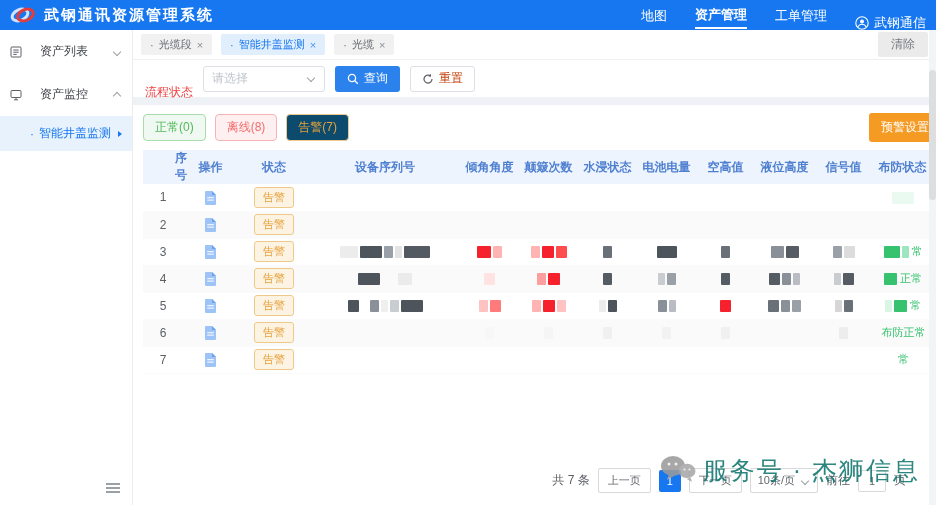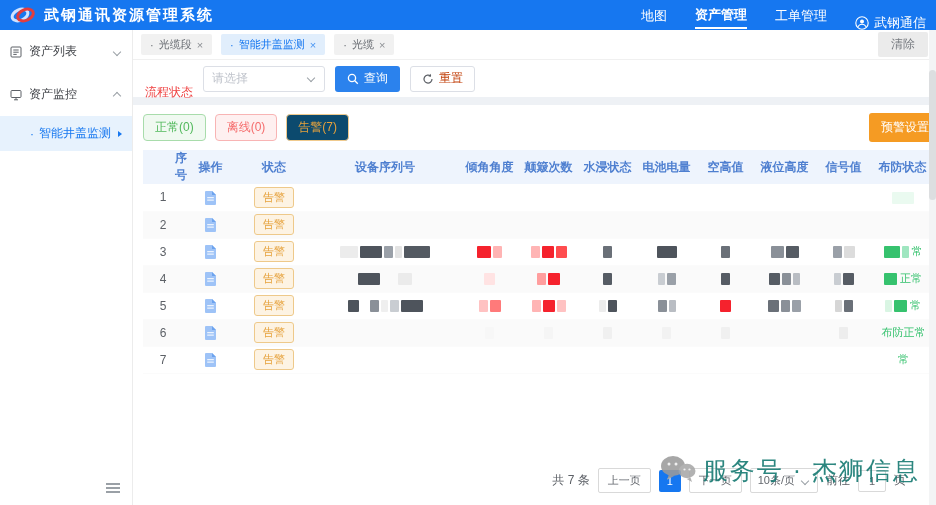--- a/index.html
+++ b/index.html
@@ -11,21 +11,21 @@
   .logo { display:flex; align-items:center; margin-right:8px; }
   .app-title { font-family:"DejaVu Serif","Liberation Serif",serif; font-weight:bold; font-size:15px; letter-spacing:2px; }
   .top-nav { margin-left:auto; display:flex; align-items:center; gap:28px; font-size:13px; }
   .nav-item { cursor:pointer; padding:5px 0 3px; }
   .nav-item.active { font-weight:bold; border-bottom:2px solid #fff; }
   .user-item { display:flex; align-items:center; gap:5px;margin-top:16px; }
 
   
   .layout { display:flex; height:475px; }
   .sidebar { width:133px; background:#fff; border-right:1px solid #ececec; position:relative; flex:none; }
-  .side-group { display:flex; align-items:center; gap:7px; padding:13px 10px; font-size:12px; color:#404348; cursor:pointer; }
+  .side-group { display:flex; align-items:center; gap:18px; padding:13px 10px; font-size:12px; color:#404348; cursor:pointer; }
   .side-group .grow { flex:1; }
   .chev { width:6px; height:6px; border-right:1px solid #9aa0a6; border-bottom:1px solid #9aa0a6; transform:rotate(45deg); margin-right:2px; }
   .chev.up { transform:rotate(-135deg); margin-top:3px; }
   .side-sub { background:#e7f2fd; color:#1677f0; font-size:12px; padding:9px 6px 9px 30px; display:flex; align-items:center; gap:5px; cursor:pointer; }
   .side-sub .tri { width:0; height:0; border-left:4px solid #1677f0; border-top:3px solid transparent; border-bottom:3px solid transparent; margin-left:2px; }
   .collapse-ic { position:absolute; bottom:10px; right:12px; width:14px; cursor:pointer; }
   .collapse-ic i { display:block; height:1.5px; background:#9aa0a6; margin:2.5px 0; }
 
   .main { flex:1; display:flex; flex-direction:column; position:relative; min-width:0; }
 
@@ -176,21 +176,21 @@
           <path d="M10 6a4 4 0 1 1-1.2-2.8" fill="none" stroke="#5d6167" stroke-width="1.2"></path>
           <path d="M9 0.8v2.6H6.4z" fill="#5d6167"></path>
         </svg>
         <span>重置</span>
       </button>
     </div>
 
     <section class="panel">
       <div class="chips">
         <button class="chip chip-success">正常(0)</button>
-        <button class="chip chip-danger">离线(0)</button>
+        <button class="chip chip-danger">离线(8)</button>
         <button class="chip chip-warning">告警(7)</button>
       </div>
       <button class="warn-settings">预警设置</button>
 
       <table>
         <thead>
             <tr id="thead-row">
               <th style="width: 40px; padding-left: 32px;">序号</th>
               <th style="width: 55px;">操作</th>
               <th style="width: 72px;">状态</th>

